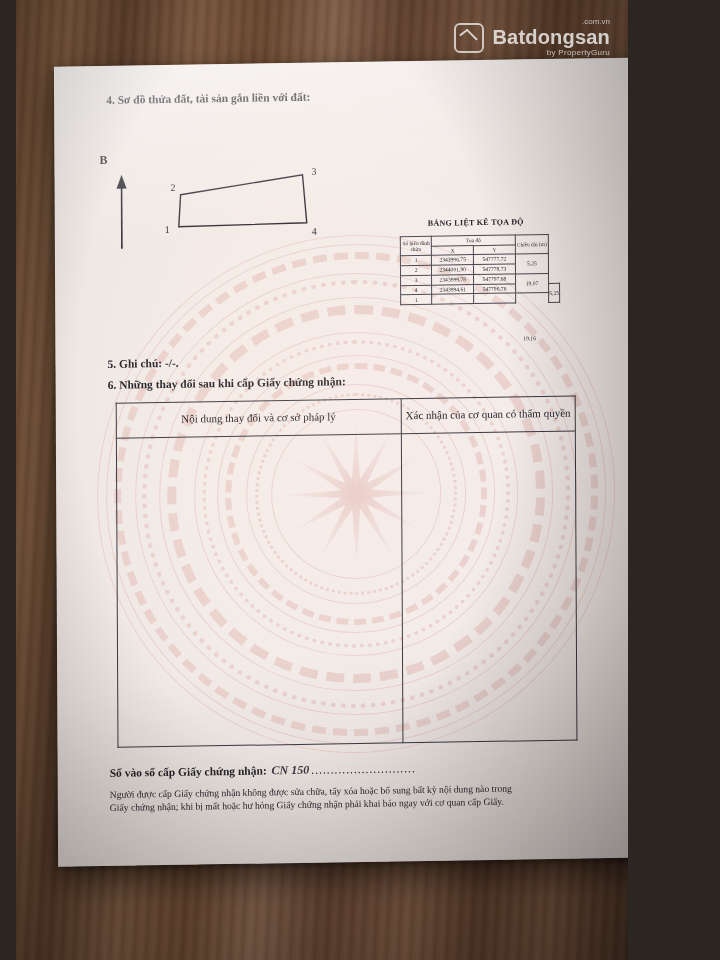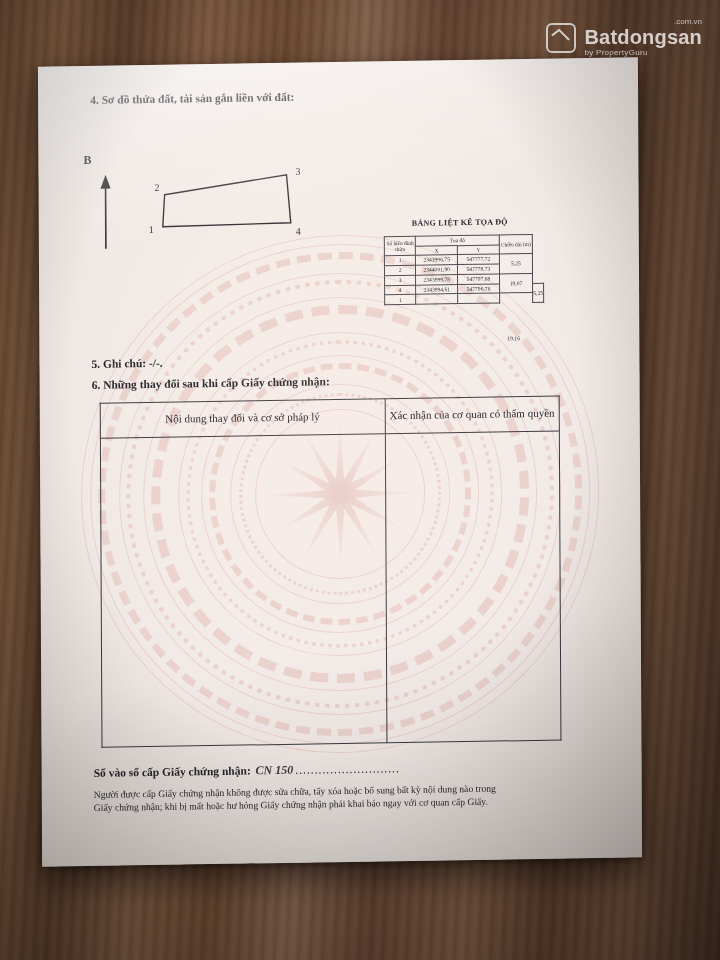--- a/index.html
+++ b/index.html
@@ -10,28 +10,29 @@
   body {
     width: 720px;
     height: 960px;
     overflow: hidden;
     font-family: "Liberation Serif", serif;
   }
 
   
   #scene {
     position: relative;
-    width: 720px;
+    width: 612px;
     height: 960px;
     background:
       linear-gradient(95deg,
         #6b4a32 0%, #7a573c 8%, #5e3f2b 16%, #7c5940 26%,
         #6a4830 36%, #81604a 46%, #654431 56%, #7a5740 68%,
         #5d3e2b 78%, #72503a 88%, #4e3425 100%);
     overflow: hidden;
+    margin-left: 16px;
   }
   #scene::before {
     
     content: "";
     position: absolute;
     inset: 0;
     background: repeating-linear-gradient(
       93deg,
       rgba(0,0,0,0.10) 0px,
       rgba(0,0,0,0.0) 3px,
@@ -80,20 +81,21 @@
     font-size: 20px;
     font-weight: bold;
     color: rgba(255,255,255,0.92);
     letter-spacing: .2px;
   }
   .wm-sub {
     font-family: "Liberation Sans", sans-serif;
     font-size: 8px;
     color: rgba(255,255,255,0.82);
     letter-spacing: .3px;
+    text-align: right;
     margin-top: 2px;
   }
   .wm-com {
     font-family: "Liberation Sans", sans-serif;
     font-size: 8px;
     color: rgba(255,255,255,0.80);
     display: block;
     text-align: right;
     margin-bottom: 1px;
   }

